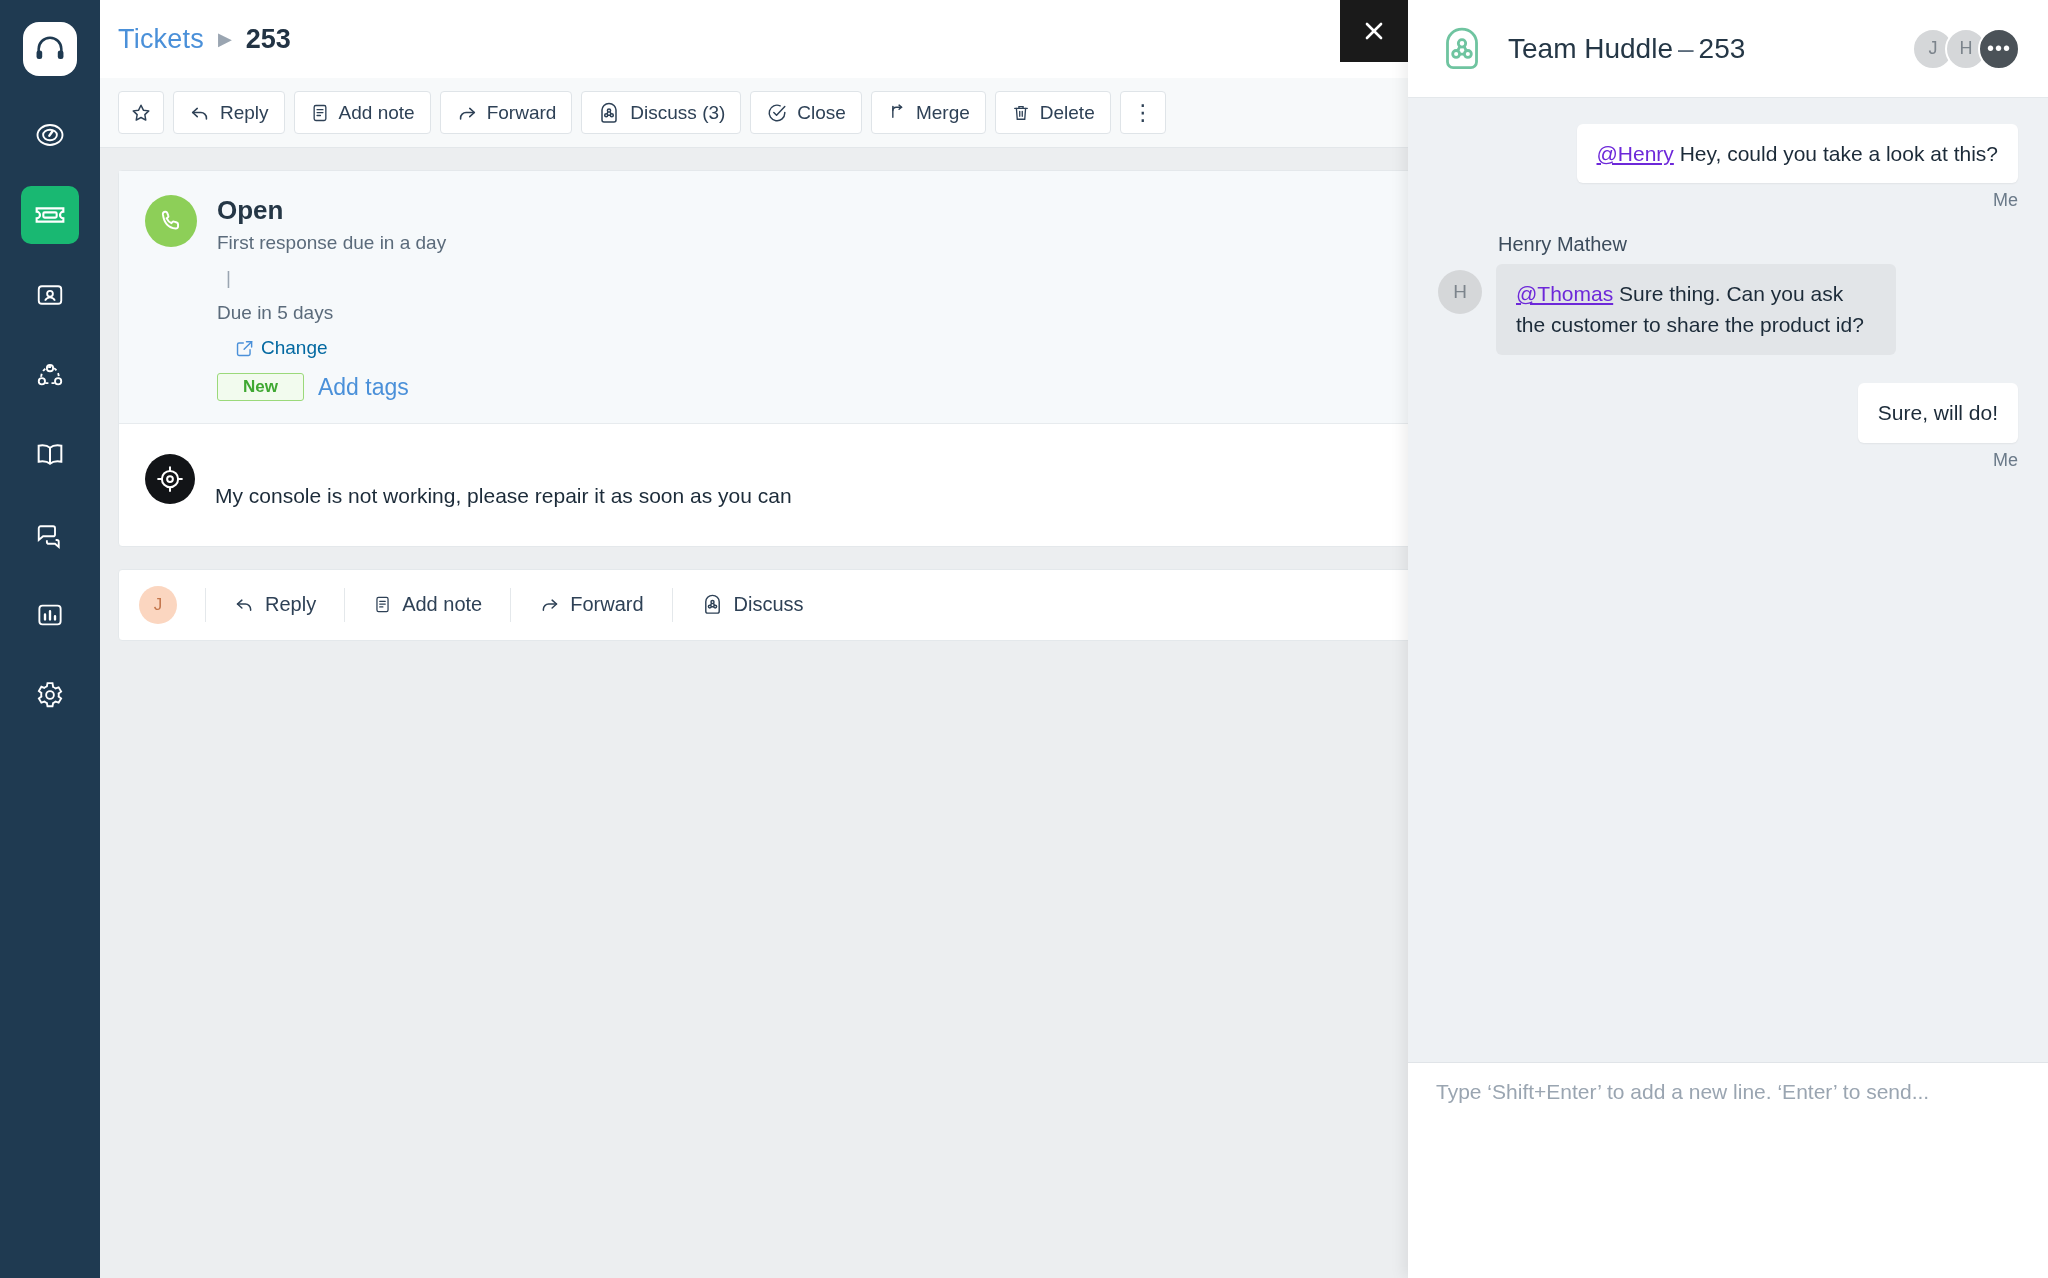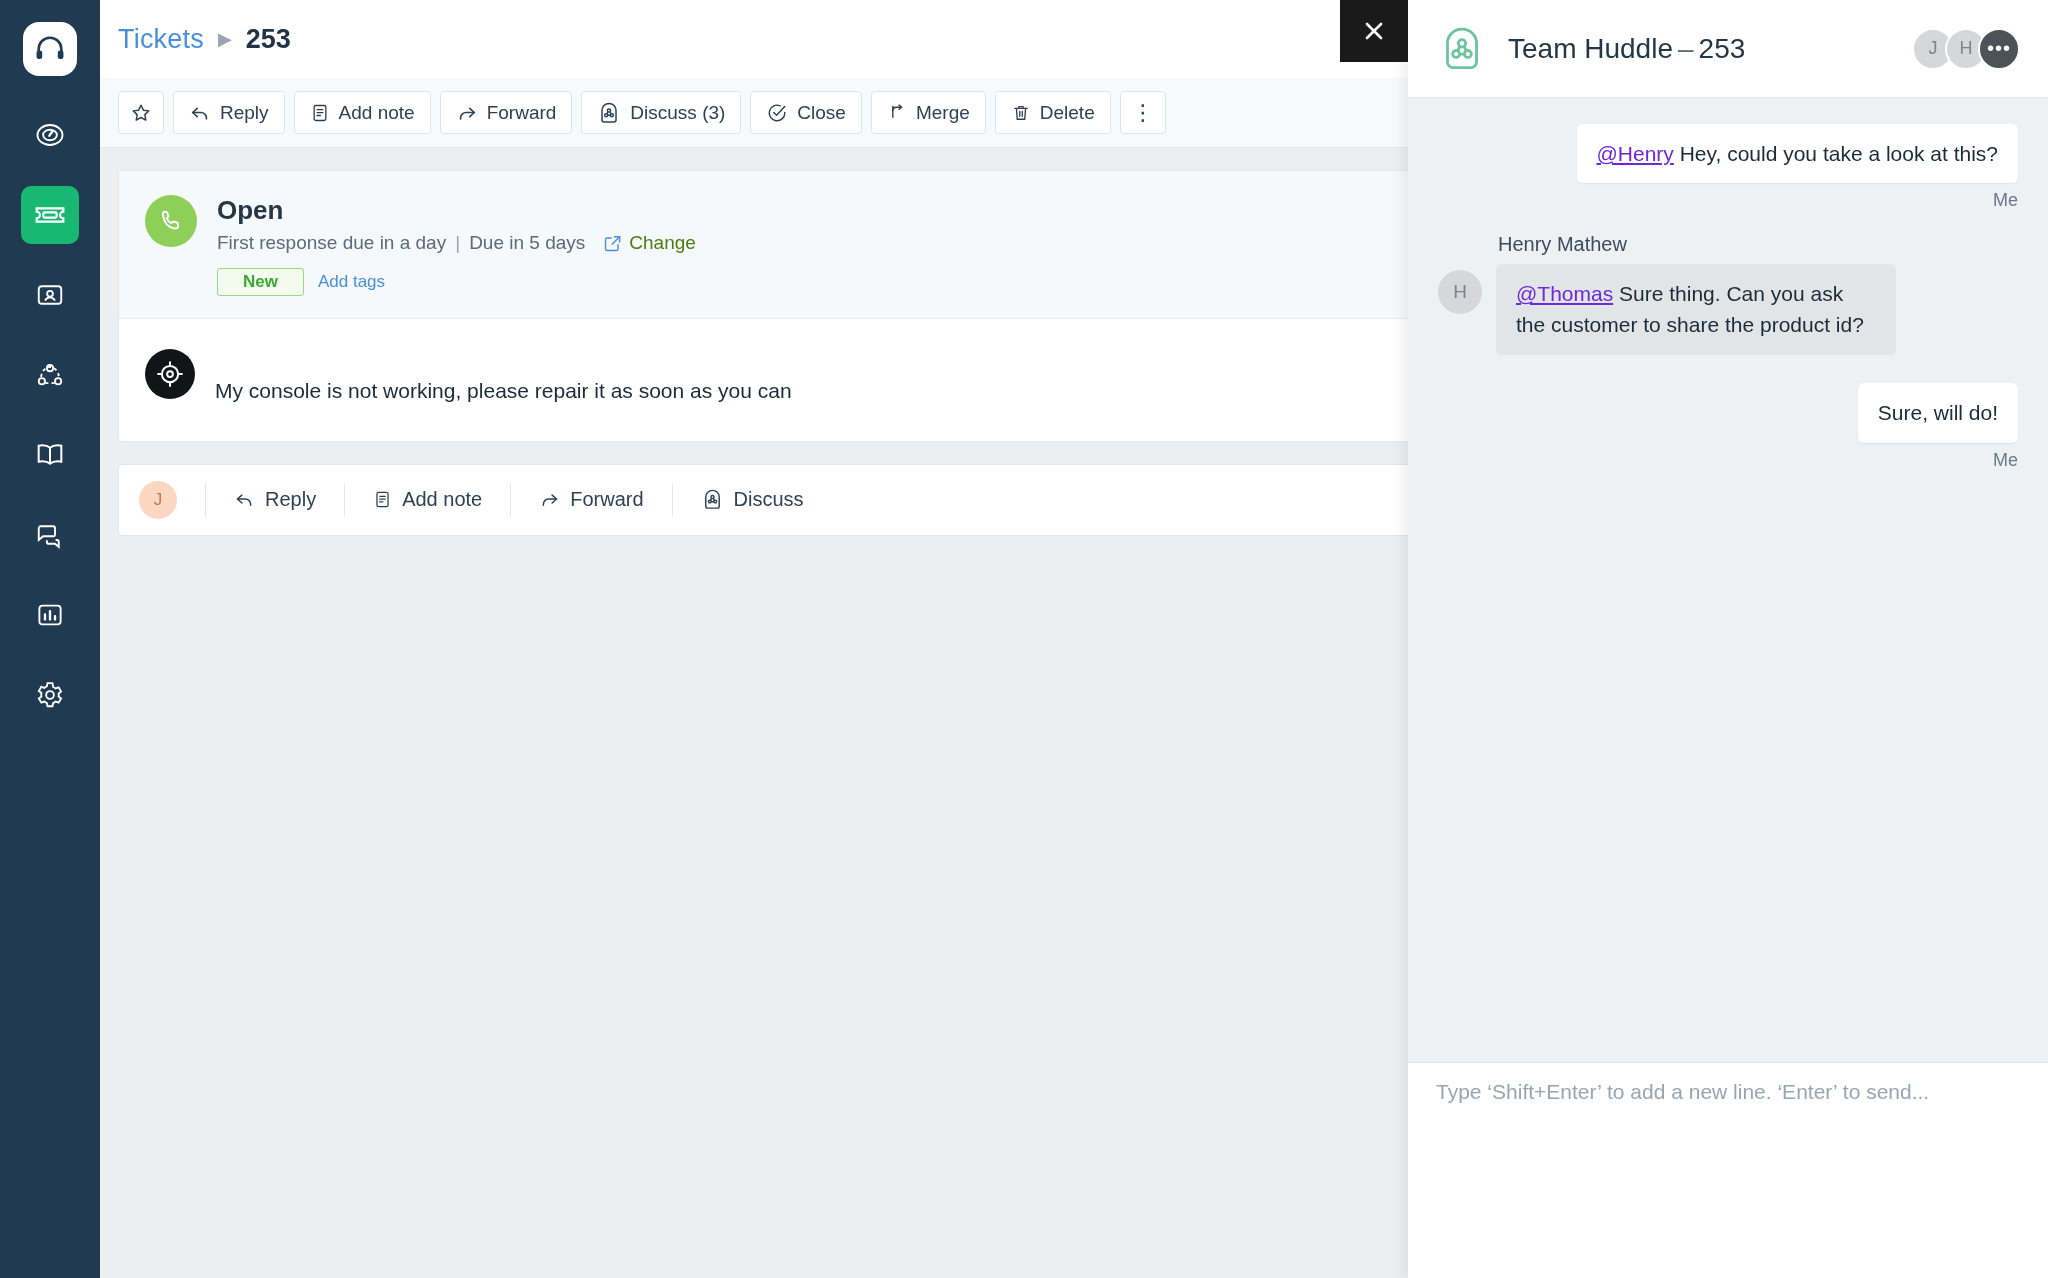--- a/index.html
+++ b/index.html
@@ -81,29 +81,29 @@
     background: #f6f9fb; padding: 24px 26px 22px 26px;
     border-bottom: 1px solid #e7ebee;
     display: flex; gap: 20px; align-items: flex-start;
   }
   .status-avatar {
     width: 52px; height: 52px; border-radius: 50%;
     background: #8dcf58; flex-shrink: 0;
     display: flex; align-items: center; justify-content: center;
   }
   .status-name { font-size: 26px; font-weight: bold; color: #253746; margin-bottom: 6px; }
-  .status-sub { font-size: 19px; color: #5b6b7b; display: flex; align-items: flex-start; gap: 0; flex-wrap: wrap; }
+  .status-sub { font-size: 19px; color: #5b6b7b; display: flex; align-items: flex-start; gap: 13px; flex-wrap: wrap; flex-direction: column; }
   .status-sub .pipe { margin: 0 9px; color: #9aa5b1; }
-  .change-link { color: #4d7c0f; cursor: pointer; display: inline-flex; align-items: center; gap: 7px; margin-left: 18px; }
+  .change-link { color: #0369a1; cursor: pointer; display: inline-flex; align-items: center; gap: 7px; margin-left: 18px; }
   .tagrow { display: flex; align-items: center; gap: 14px; margin-top: 14px; }
   .tag-new {
     border: 1px solid #9bd97a; color: #3fa832; background: #f2fbee;
     font-size: 17px; font-weight: bold; padding: 3px 25px; border-radius: 3px;
   }
-  .addtags { color: #4a90d9; font-size: 17px; cursor: pointer; }
+  .addtags { color: #4a90d9; font-size: 23px; cursor: pointer; }
 
   .issue-body { padding: 30px 26px 34px 26px; display: flex; gap: 20px; }
   .issue-avatar {
     width: 50px; height: 50px; border-radius: 50%;
     background: #121417; flex-shrink: 0;
     display: flex; align-items: center; justify-content: center;
   }
   .issue-main { flex: 1; min-width: 0; }
   .issue-head { display: flex; align-items: flex-start; }
   .issue-title { font-size: 31px; font-weight: bold; color: #1c2b39; line-height: 1.2; }

